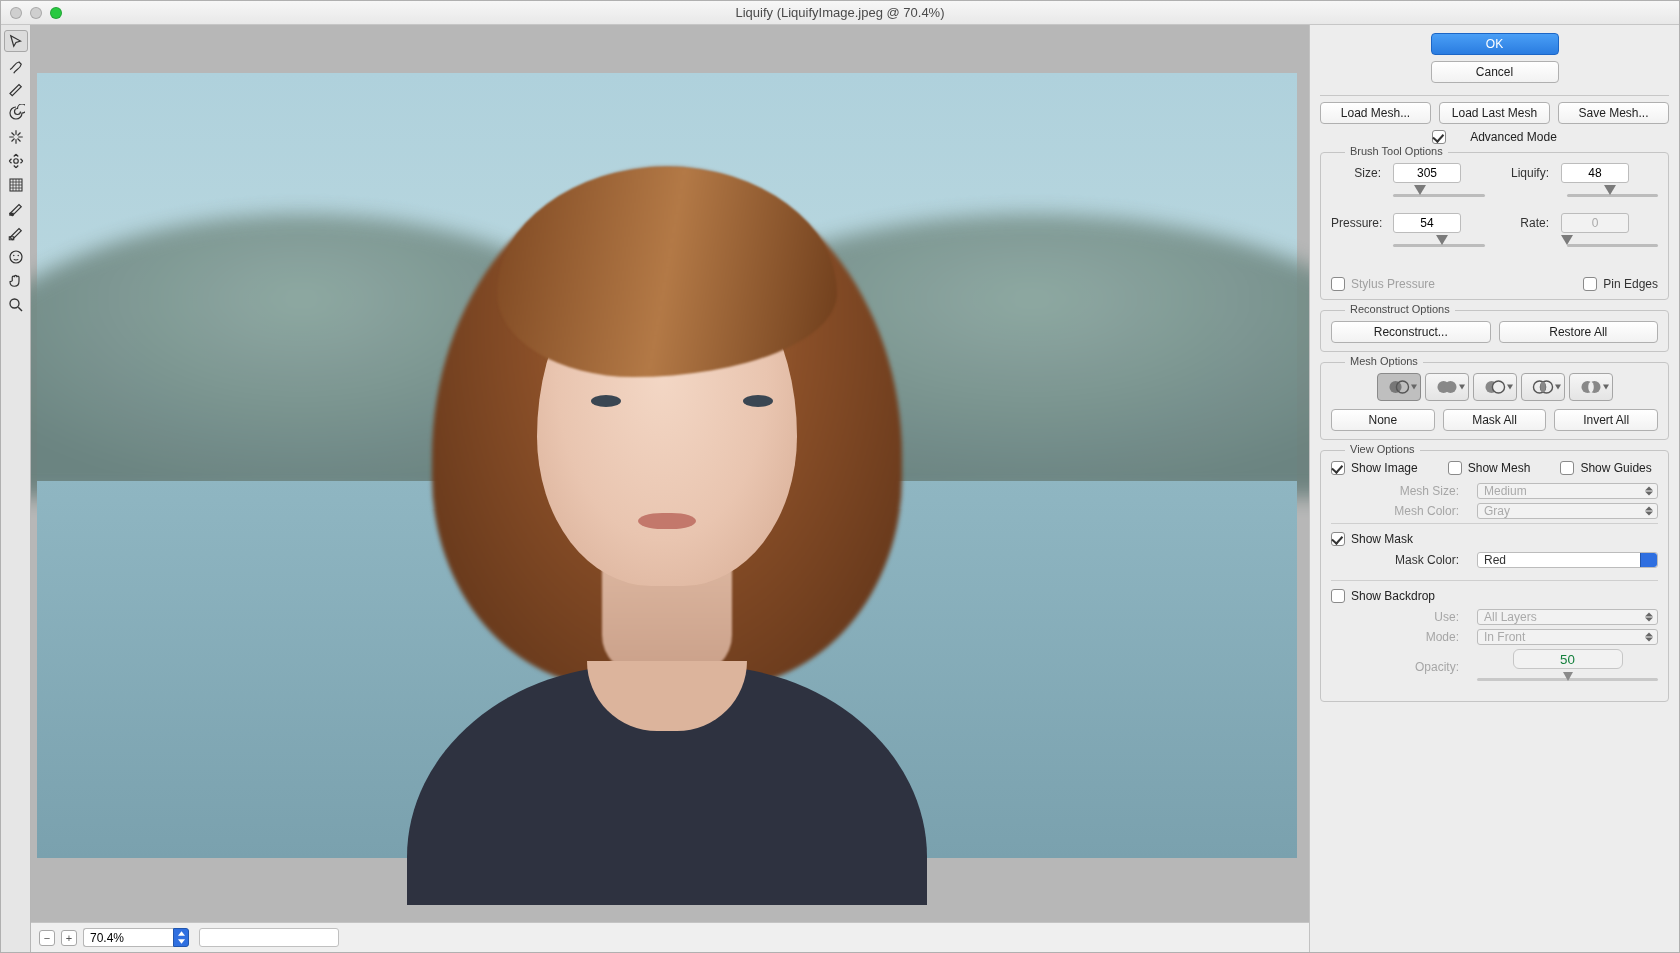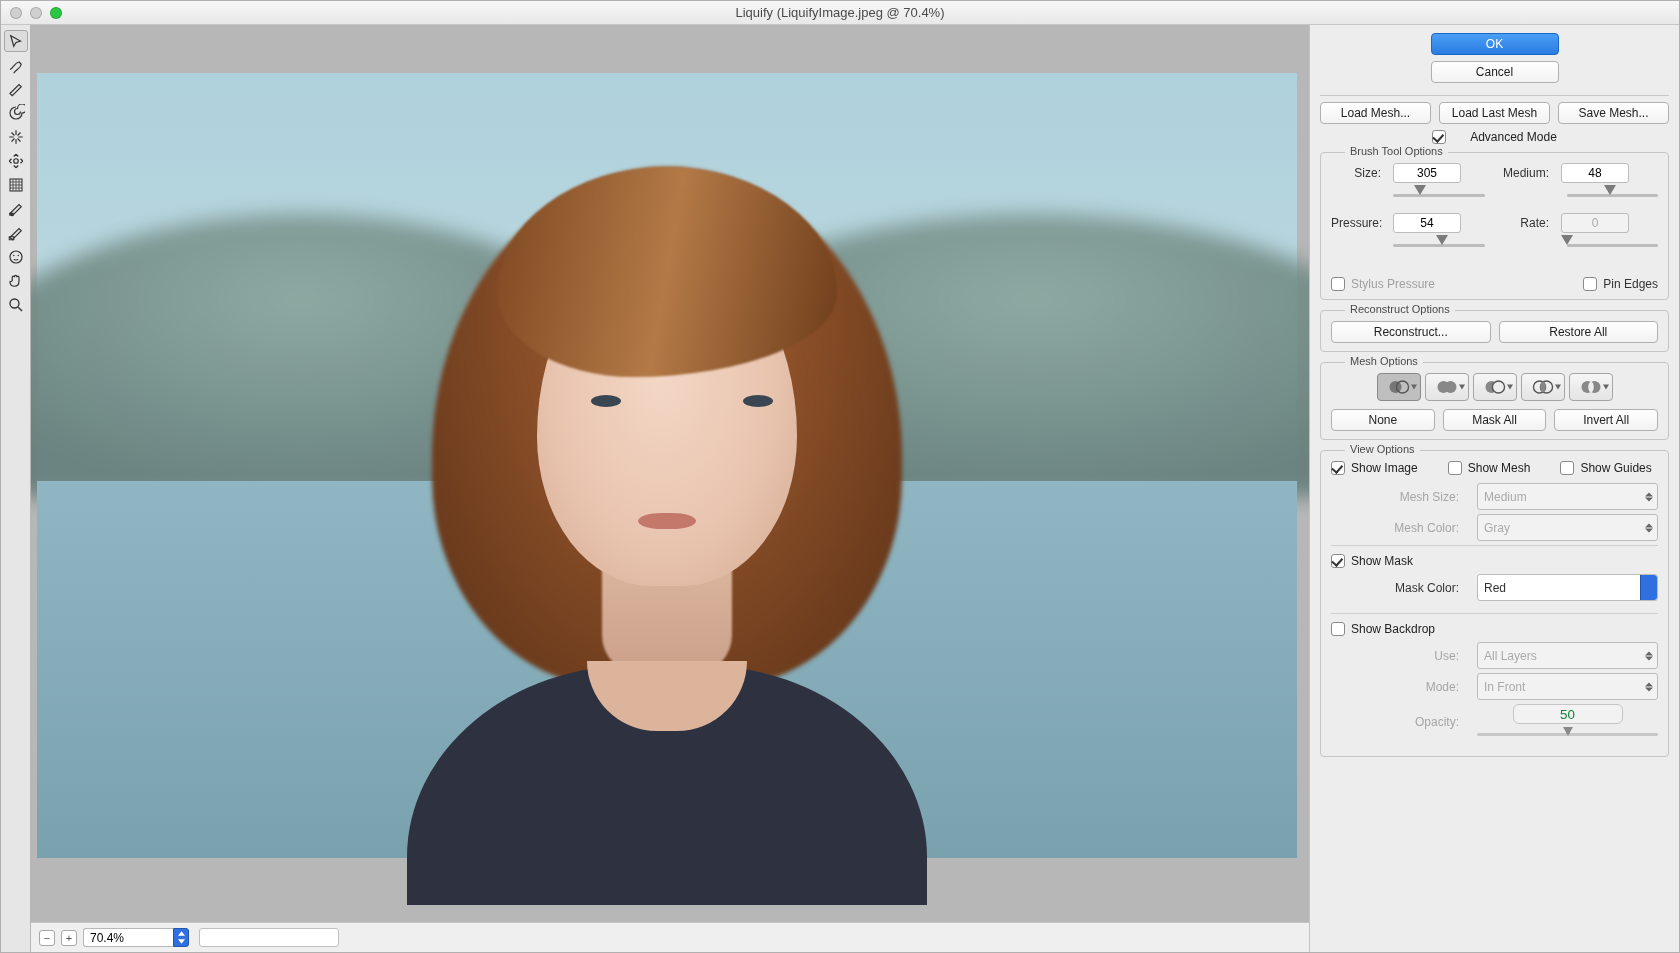--- a/index.html
+++ b/index.html
@@ -74,21 +74,21 @@
 .mask-btn{width:44px;height:28px;border:1px solid #a6a6a6;border-radius:4px;background:linear-gradient(#f6f6f6,#e4e4e4);display:flex;align-items:center;justify-content:center;position:relative}
 .mask-btn.active{background:#bfbfbf;border-color:#8a8a8a}
 .mask-btn .dd{position:absolute;right:3px;top:50%;transform:translateY(-50%);width:0;height:0;border-left:3px solid transparent;border-right:3px solid transparent;border-top:5px solid #666}
 .mask-btn svg{width:26px;height:18px}
 .sect{border-top:1px solid #cfcfcf;padding:8px 0 4px;margin-top:4px}
 .view-row{display:flex;gap:30px;align-items:center;margin-bottom:8px}
 .vlbl{display:flex;align-items:center;gap:6px}
 .field-row{display:grid;grid-template-columns:128px 1fr;align-items:center;gap:18px;margin:4px 0}
 .field-row .flabel{text-align:right;color:#333}
 .field-row.disabled .flabel{color:#a6a6a6}
-.select{height:27px;border:1px solid #bcbcbc;border-radius:3px;background:#fff;display:flex;align-items:center;padding:0 18px 0 6px;position:relative;color:#333}
+.select{height:16px;border:1px solid #bcbcbc;border-radius:3px;background:#fff;display:flex;align-items:center;padding:0 18px 0 6px;position:relative;color:#333}
 .select.blue-stepper::after{content:"";position:absolute;right:0;top:0;bottom:0;width:16px;background:#2f6fe0;border-left:1px solid #2256ad;border-radius:0 3px 3px 0}
 .select .chev{position:absolute;right:4px;top:50%;transform:translateY(-50%);display:flex;flex-direction:column;gap:1px}
 .select .chev span{width:0;height:0;border-left:4px solid transparent;border-right:4px solid transparent}
 .select .chev .up{border-bottom:4px solid #666}
 .select .chev .dn{border-top:4px solid #666}
 .select.blue-stepper .chev .up{border-bottom-color:#fff}
 .select.blue-stepper .chev .dn{border-top-color:#fff}
 .select.disabled{background:#f2f2f2;color:#aaa}
 .opac{display:flex;flex-direction:column;align-items:stretch}
 .opac input{height:20px;border:1px solid #c6c6c6;border-radius:6px;text-align:center;background:#f2f2f2;color:#15803d;width:110px;margin:0 auto}
@@ -245,21 +245,21 @@
         <span>Advanced Mode</span>
       </div>
 
       <div class="group">
         <span class="group-title">Brush Tool Options</span>
         <div class="brush-row">
           <span class="lbl">Size:</span>
           <div class="spin">
               <input value="305" style="">
             </div>
-          <span class="lbl">Medium:</span>
+          <span class="lbl">Liquify:</span>
           <div class="spin">
               <input value="48" style="">
             </div>
         </div>
         <div class="brush-slider-row">
           <span></span>
           <div class="slider">
               <div class="track"></div>
               <div class="thumb" style="left:30%"></div>
             </div>

